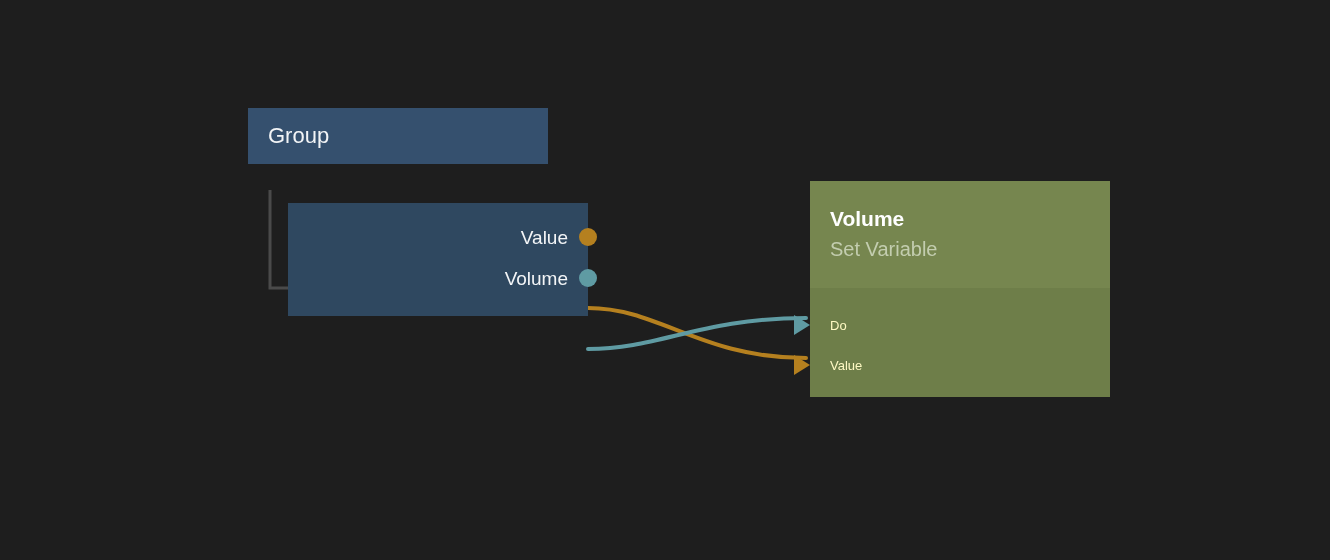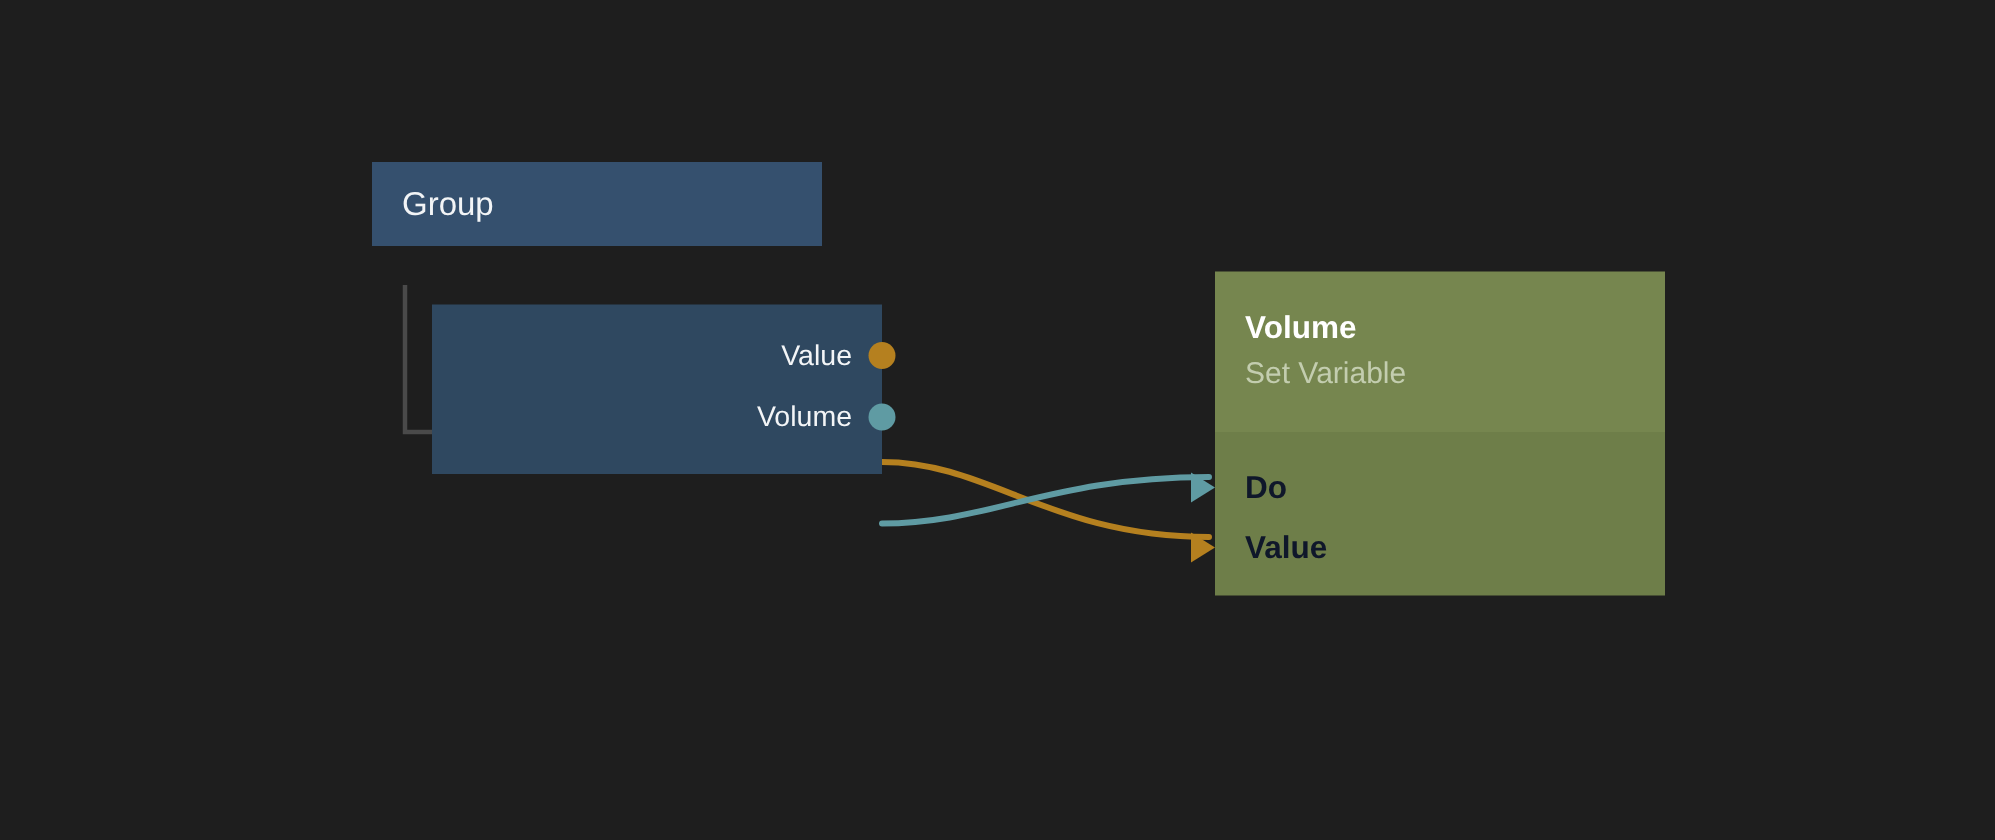--- a/index.html
+++ b/index.html
@@ -159,25 +159,24 @@
   
   .port-in {
     position: absolute;
     left: 0;
     height: 22px;
     display: flex;
     align-items: center;
     white-space: nowrap;
   }
   .port-in .port-label {
-    color: #0f172a;
-    font-size: 21px;
+    color: #fef9c3;
+    font-size: 13px;
     line-height: 1;
     margin-left: 20px;
-    font-weight: bold;
   }
   .port-arrow {
     position: absolute;
     left: -16px;
     width: 0;
     height: 0;
     border-top: 10px solid transparent;
     border-bottom: 10px solid transparent;
     border-left-width: 16px;
     border-left-style: solid;

